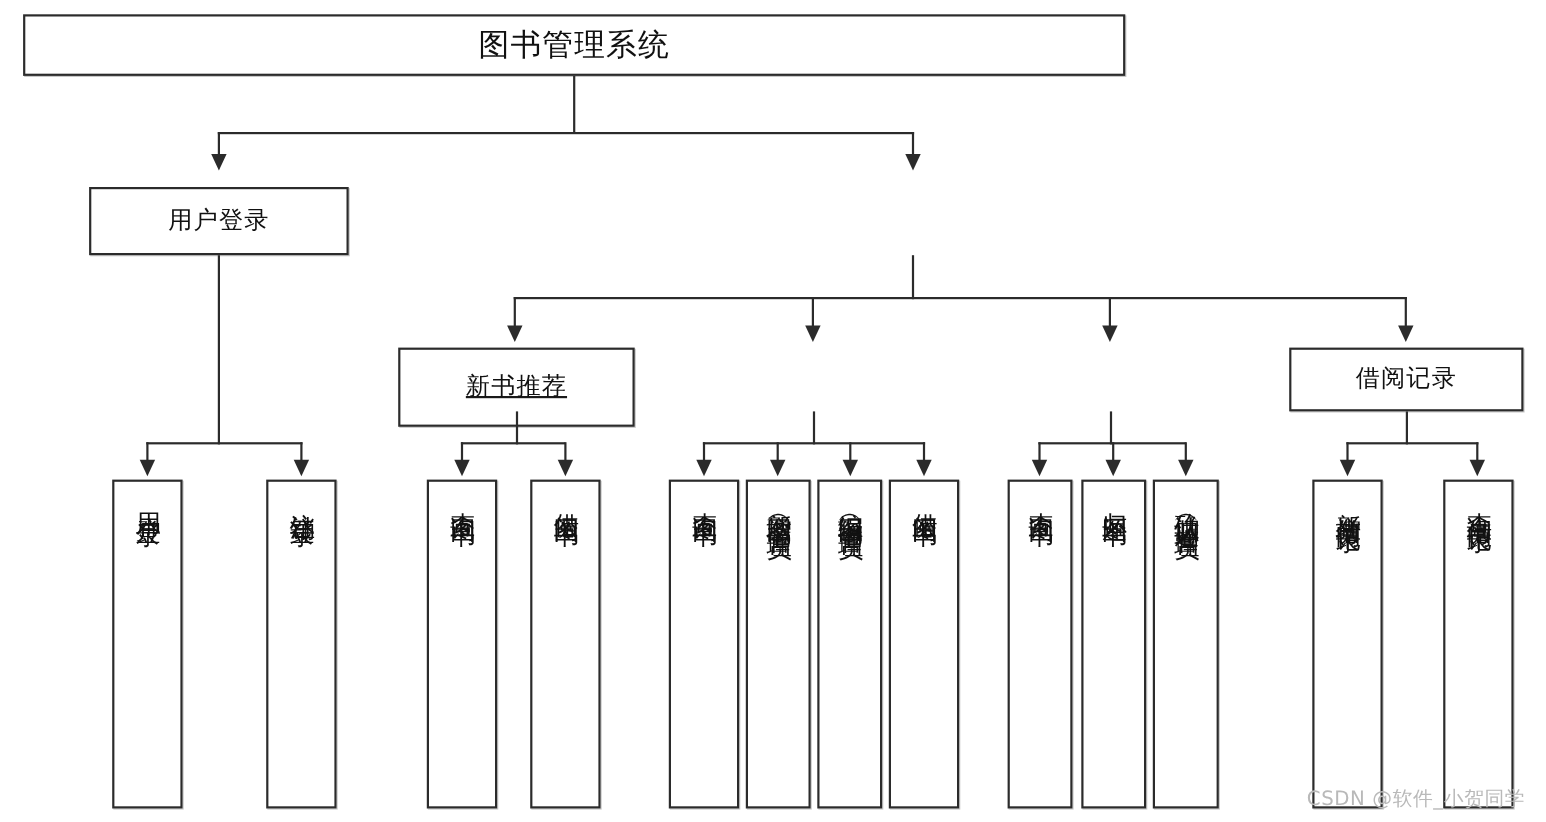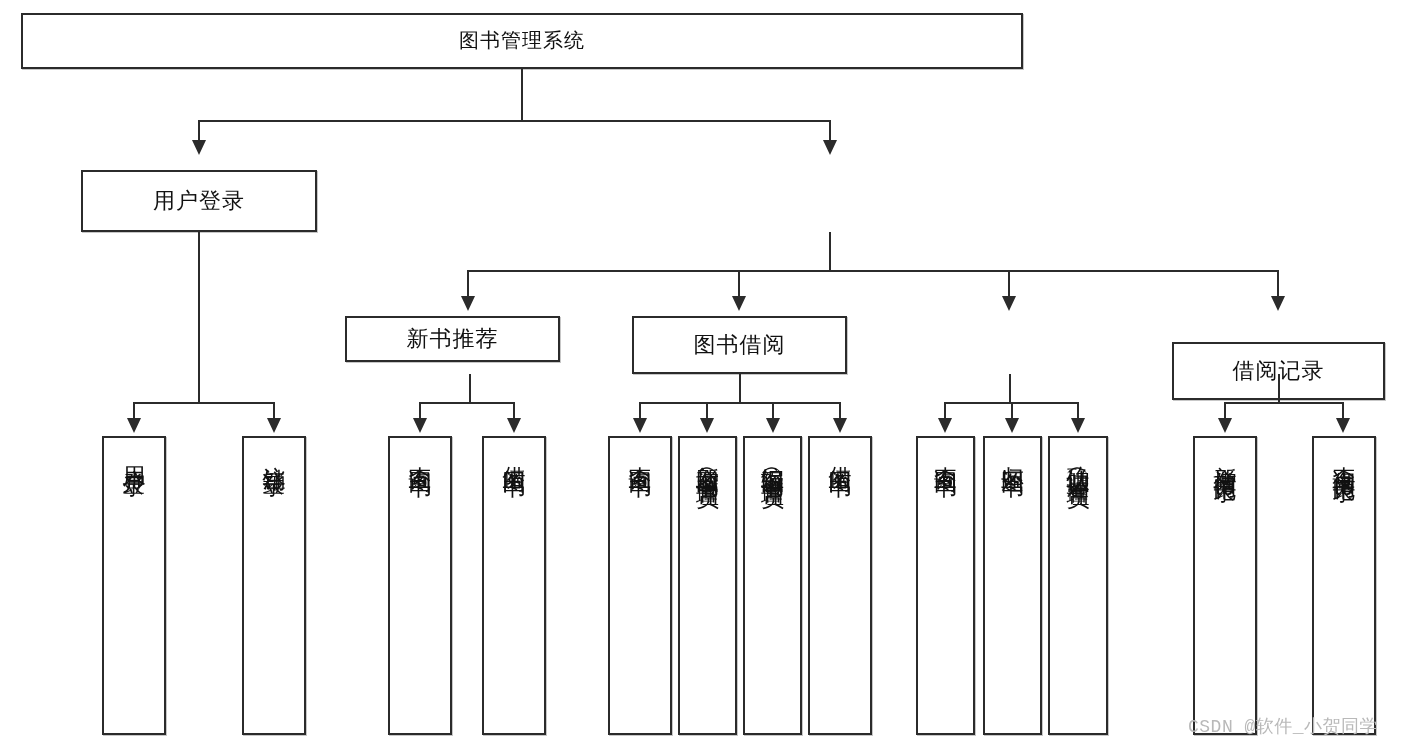--- a/index.html
+++ b/index.html
@@ -29,21 +29,21 @@
     box-shadow:1px 1px 0 rgba(0,0,0,0.22);
   }
   .node .label{
     font-size:22px;
     line-height:1.18;
     letter-spacing:1px;
     color:#111111;
     white-space:nowrap;
     text-align:center;
   }
-  .node.root .label{font-size:20px;}
+  .node.root .label{font-size:28px;}
   .node.level2 .label{font-size:22px;}
   .node.level3 .label{font-size:22px;}
 
   
   .node.leaf{
     align-items:flex-start;
     justify-content:center;
     padding-top:10px;
   }
   .node.leaf .label{
@@ -115,27 +115,24 @@
   <div class="conn h" style="left:467px;top:270px;width:812px;height:2px;"></div>
   <div class="conn v" style="left:467px;top:270px;width:2px;height:28px;"></div>
   <div class="arrow" style="left:461px;top:296px;"></div>
   <div class="conn v" style="left:738px;top:270px;width:2px;height:28px;"></div>
   <div class="arrow" style="left:732px;top:296px;"></div>
   <div class="conn v" style="left:1008px;top:270px;width:2px;height:28px;"></div>
   <div class="arrow" style="left:1002px;top:296px;"></div>
   <div class="conn v" style="left:1277px;top:270px;width:2px;height:28px;"></div>
   <div class="arrow" style="left:1271px;top:296px;"></div>
 
-  <div class="node level3" style="left:345px;top:316px;width:215px;height:46px;">
+  <div class="node level3" style="left:362px;top:316px;width:215px;height:72px;text-decoration:underline;">
     <span class="label">新书推荐</span>
   </div>
-  <div class="node level3" style="left:632px;top:316px;width:215px;height:58px;">
-    <span class="label">图书借阅</span>
-  </div>
-  <div class="node level3" style="left:1172px;top:316px;width:213px;height:58px;margin-top:26px;">
+  <div class="node level3" style="left:1172px;top:316px;width:213px;height:58px;">
     <span class="label">借阅记录</span>
   </div>
 
   <div class="conn v" style="left:469px;top:374px;width:2px;height:30px;"></div>
   <div class="conn h" style="left:419px;top:402px;width:95px;height:2px;"></div>
   <div class="conn v" style="left:419px;top:402px;width:2px;height:18px;"></div>
   <div class="arrow" style="left:413px;top:418px;"></div>
   <div class="conn v" style="left:513px;top:402px;width:2px;height:18px;"></div>
   <div class="arrow" style="left:507px;top:418px;"></div>
 
@@ -203,15 +200,15 @@
     <span class="label">确认归还（管理员）</span>
   </div>
 
   <div class="node leaf" style="left:1193px;top:436px;width:64px;height:299px;">
     <span class="label">新增借阅记录</span>
   </div>
   <div class="node leaf" style="left:1312px;top:436px;width:64px;height:299px;">
     <span class="label">查询借阅记录</span>
   </div>
 
-  <div id="watermark" style="left:1188px;top:714px;font-family:Liberation Mono, monospace;">CSDN @软件_小贺同学</div>
+  <div id="watermark" style="left:1188px;top:714px;">CSDN @软件_小贺同学</div>
 
 </div>
 
 </body></html>

